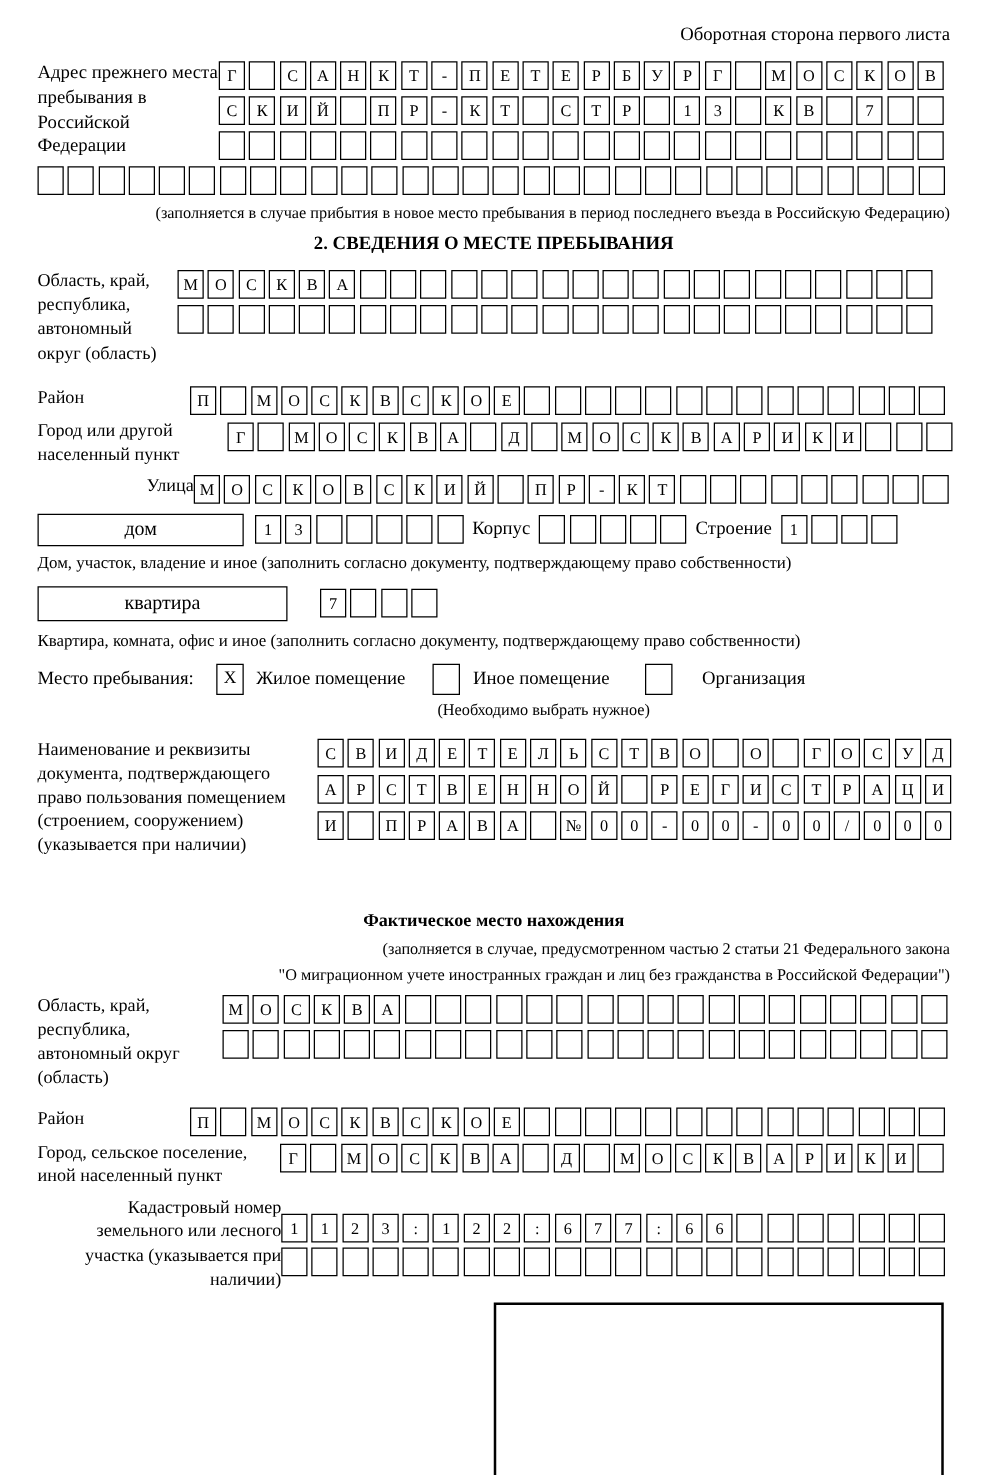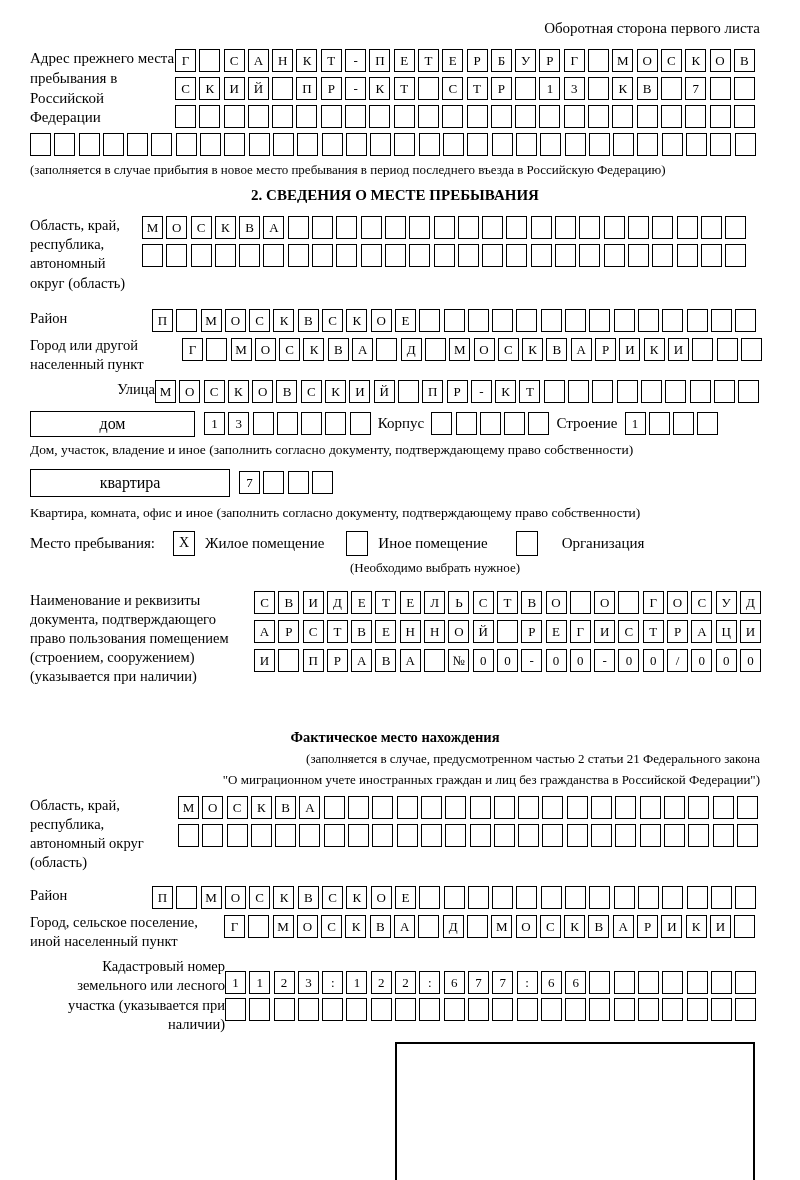--- a/index.html
+++ b/index.html
@@ -14,27 +14,27 @@
   .w145{width:145px;} .w112{width:112px;} .w122{width:122px;} .w152{width:152px;}
   .w125{width:125px;} .w148{width:148px;} .w194{width:194px;} .w195{width:195px;} .w224{width:224px; padding-right:8px;}
 
   .gridcol { display:flex; flex-direction:column; gap:5px; }
   .cells { display:flex; gap:3.3px; }
   .cell { flex:0 0 21px; width:21px; height:23px; border:1.5px solid #000;
           display:flex; align-items:center; justify-content:center;
           font-size:13px; line-height:1; }
   .fullrow { margin-top:5px; }
 
-  .caption { font-size:13px; text-align:left; margin-top:6px; }
+  .caption { font-size:13px; text-align:right; margin-top:6px; }
   .caption-left { font-size:13.5px; margin-top:5px; }
   .section-title { font-size:15px; font-weight:bold; text-align:center; margin-top:9px; }
 
   .houserow { display:flex; align-items:center; margin-top:8px; }
   .bigbox { border:1.6px solid #000; height:26px; display:flex; align-items:center; justify-content:center; font-size:16px; }
-  .bw165{width:165px; margin-right:9px;} .bw200{width:200px; margin-right:9px;}
+  .bw165{width:165px; margin-right:9px;} .bw200{width:200px; margin-right:26px;}
   .inline-label { font-size:15px; margin:0 7px; }
   .aptrow { display:flex; align-items:center; margin-top:11px; }
   .aptrow .bigbox { height:28px; }
 
   .stayrow { display:flex; align-items:center; margin-top:10px; font-size:15px; }
   .staylabel { margin-right:8px; }
   .checkbox { width:22px; height:25px; border:1.6px solid #000; display:inline-flex;
               align-items:center; justify-content:center; font-size:14px; margin:0 10px; flex:0 0 22px; }
   .stayopt { }
   .stay-caption { font-size:13px; margin-top:4px; margin-left:150px; width:340px; text-align:right; }

